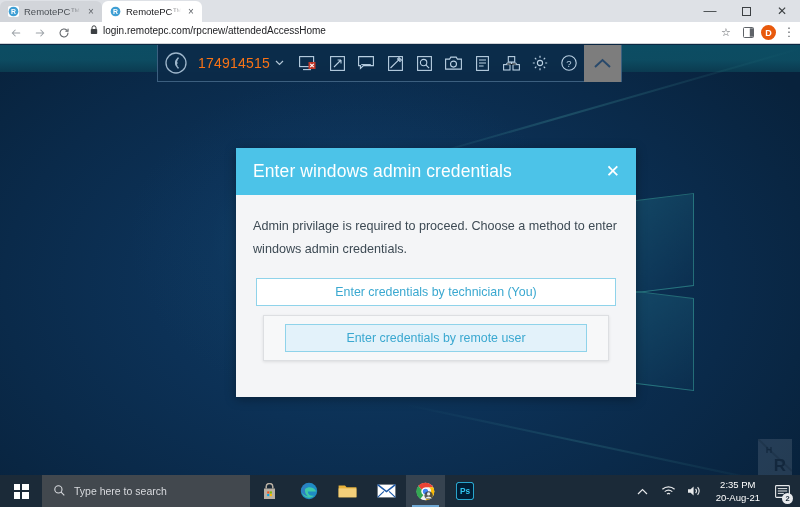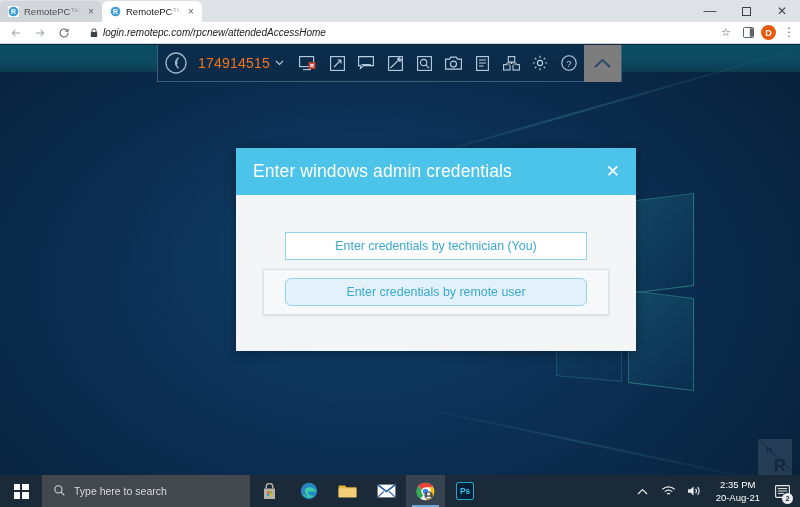--- a/index.html
+++ b/index.html
@@ -74,26 +74,25 @@
     width: 24px; height: 22px;
     display: flex; align-items: center; justify-content: center;
     color: #9aa0a6; font-size: 11px;
   }
   .nav-btn.back { margin-left: 4px; }
   .nav-btn svg { width: 12px; height: 12px; }
   .omnibox {
     flex: 1 1 auto;
     height: 16px;
     margin: 0 6px 0 6px;
-    display: flex; align-items: center;
+    display: flex; align-items: flex-start;
     gap: 5px;
     padding-left: 8px;
     font-size: 10px;
     color: #202124;
-    font-style: italic;
   }
   .lock-icon { width: 8px; height: 9px; position: relative; }
   .star-btn, .side-btn, .menu-btn {
     width: 22px; height: 22px;
     display: flex; align-items: center; justify-content: center;
     color: #5f6368; font-size: 11px;
   }
   .avatar-btn {
     width: 15px; height: 15px; border-radius: 50%;
     background: #e8590c;
@@ -202,41 +201,40 @@
   .modal-close {
     font-size: 17px; color: #ffffff; line-height: 1;
     padding: 2px 2px;
   }
   .modal-body { padding: 20px 17px 14px 17px; }
   .modal-text {
     font-size: 12.6px; color: #3d4a54; line-height: 1.82;
   }
   .btn-wrap { margin-top: 17px; display: flex; flex-direction: column; align-items: center; }
   .btn {
-    width: 302px; height: 28px;
+    width: 360px; height: 28px;
     display: flex; align-items: center; justify-content: center;
     font-size: 12.4px;
     border: 1px solid #8fd3ea;
     background: #ffffff;
     color: #3aa8d0;
   }
   .btn-focus-frame {
     margin-top: 9px;
     width: 346px;
     padding: 8px 21px;
     background: #f7f8f9;
     border: 1px solid #dddfe2;
     box-shadow: 0 1px 3px rgba(0,0,0,.10);
     display: flex; justify-content: center;
   }
   .btn.secondary {
     background: #e3f2fa;
     border-color: #8fd3ea;
     color: #3aa8d0;
-    border-radius: 6px;
   }
   .modal-footer { height: 22px; }
 
   
   .watermark {
     position: absolute; right: 8px; bottom: 28px;
     width: 34px; height: 40px;
     opacity: .55;
   }
 
@@ -476,20 +474,21 @@
           </svg>
       </div>
     </div>
 
     <div class="modal">
       <div class="modal-header">
         <div class="modal-title">Enter windows admin credentials</div>
         <div class="modal-close">✕</div>
       </div>
       <div class="modal-body">
+        <div class="modal-text">Admin privilage is required to proceed. Choose a method to enter windows admin credentials.</div>
         <div class="btn-wrap">
           <div class="btn">Enter credentials by technician (You)</div>
           <div class="btn-focus-frame">
             <div class="btn secondary">Enter credentials by remote user</div>
           </div>
         </div>
       </div>
       <div class="modal-footer"></div>
     </div>
 

